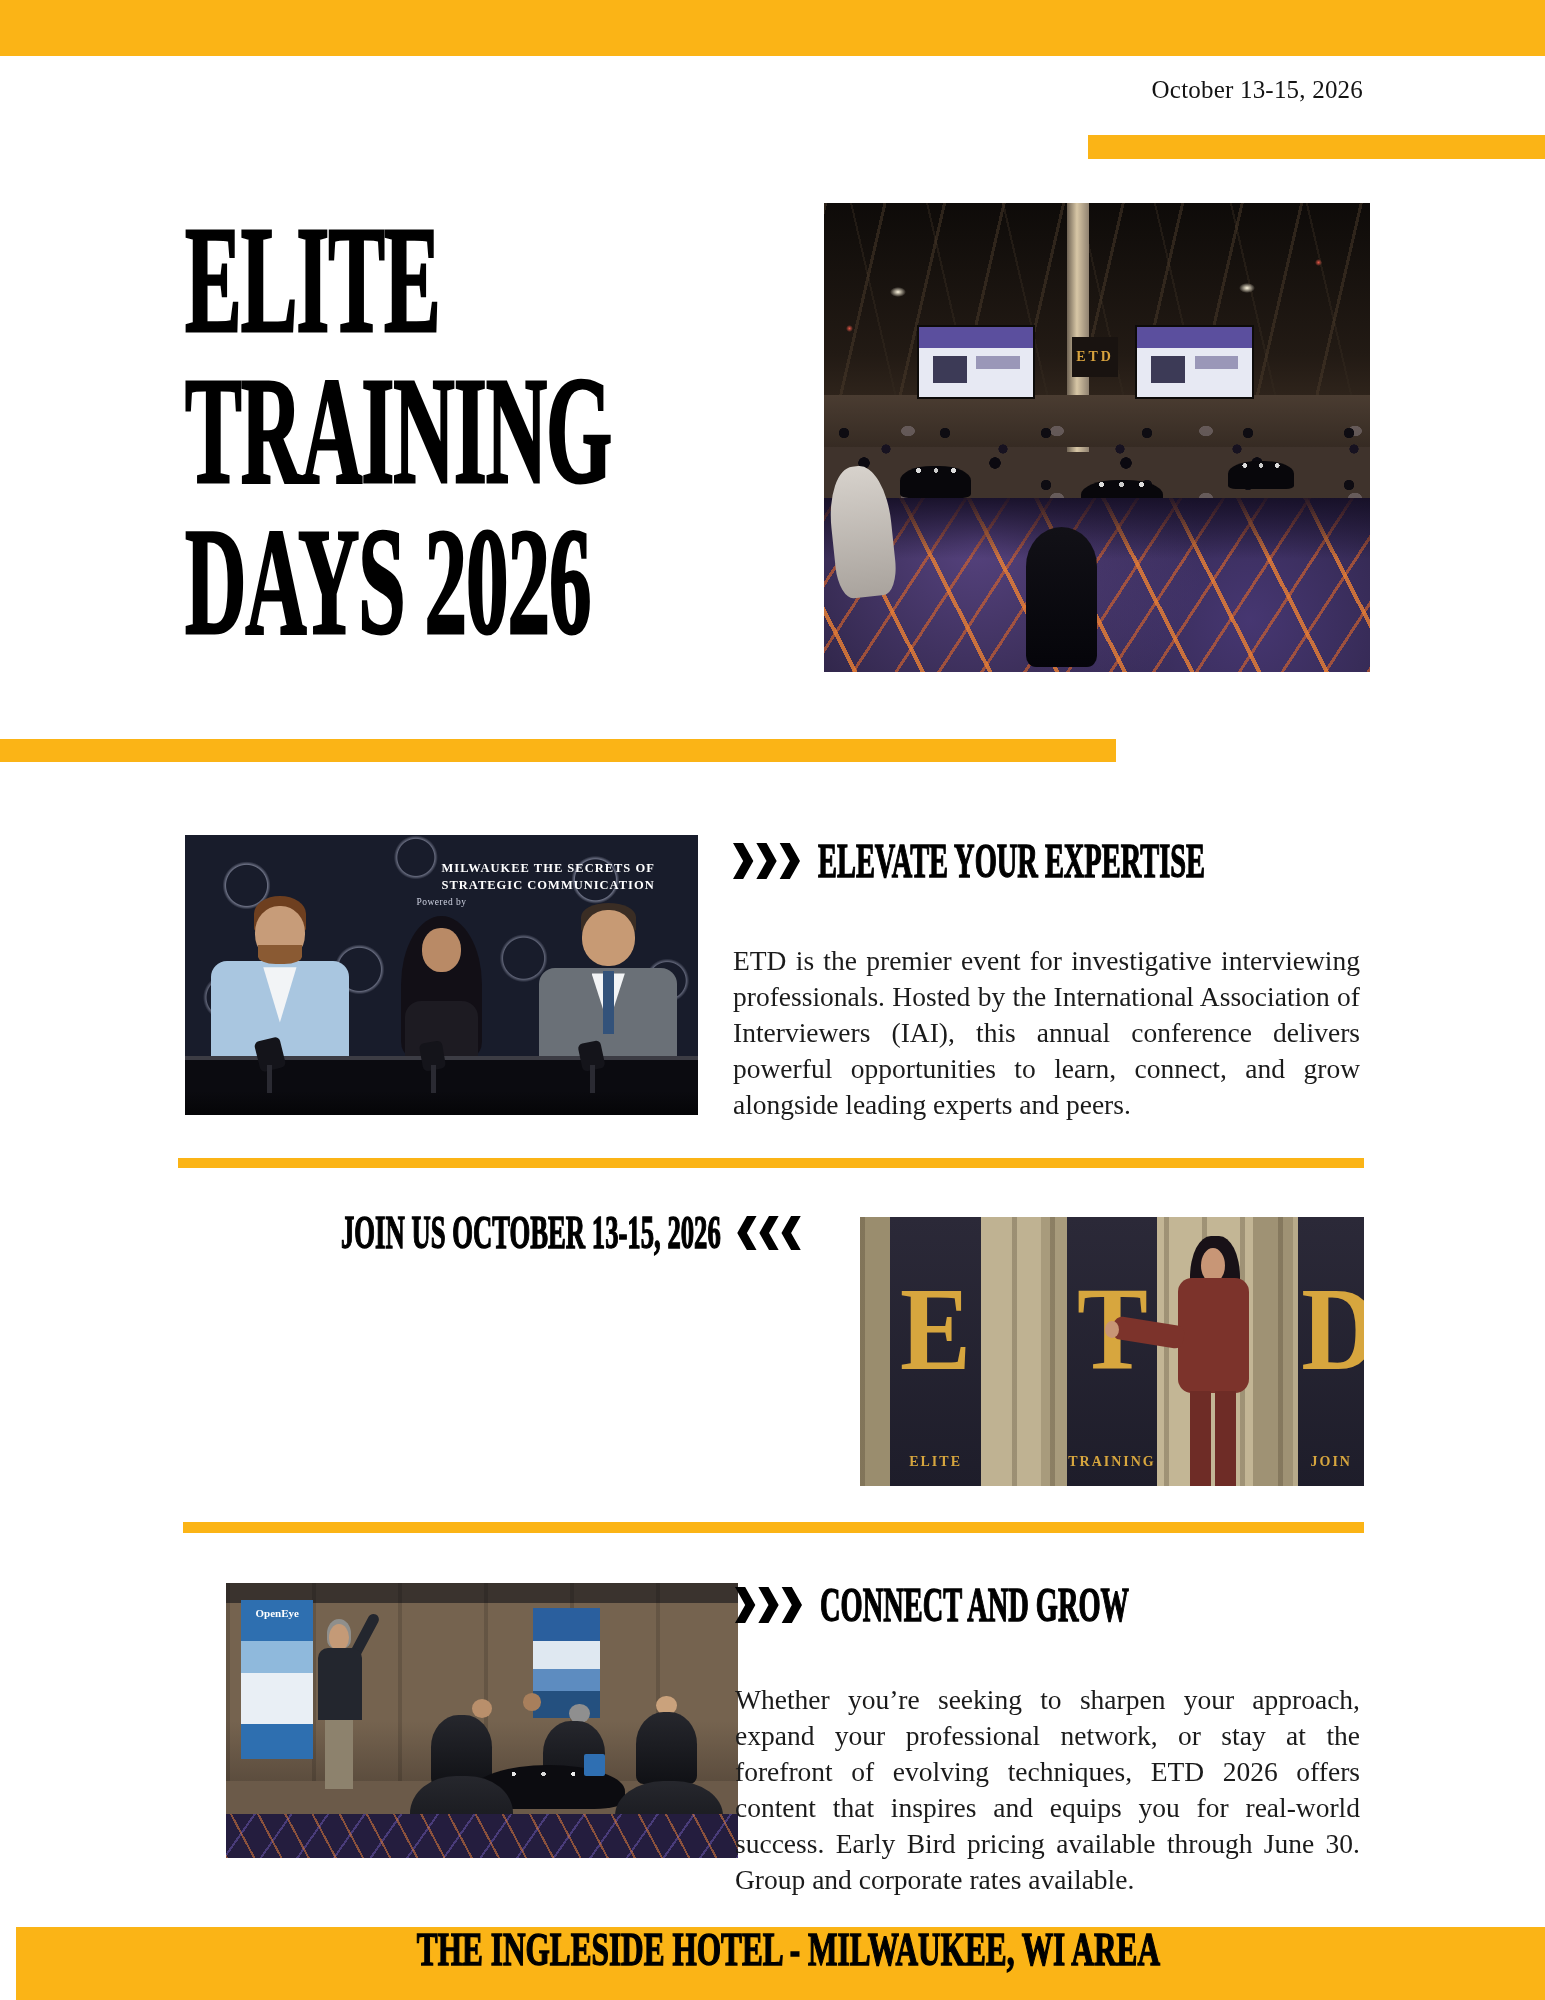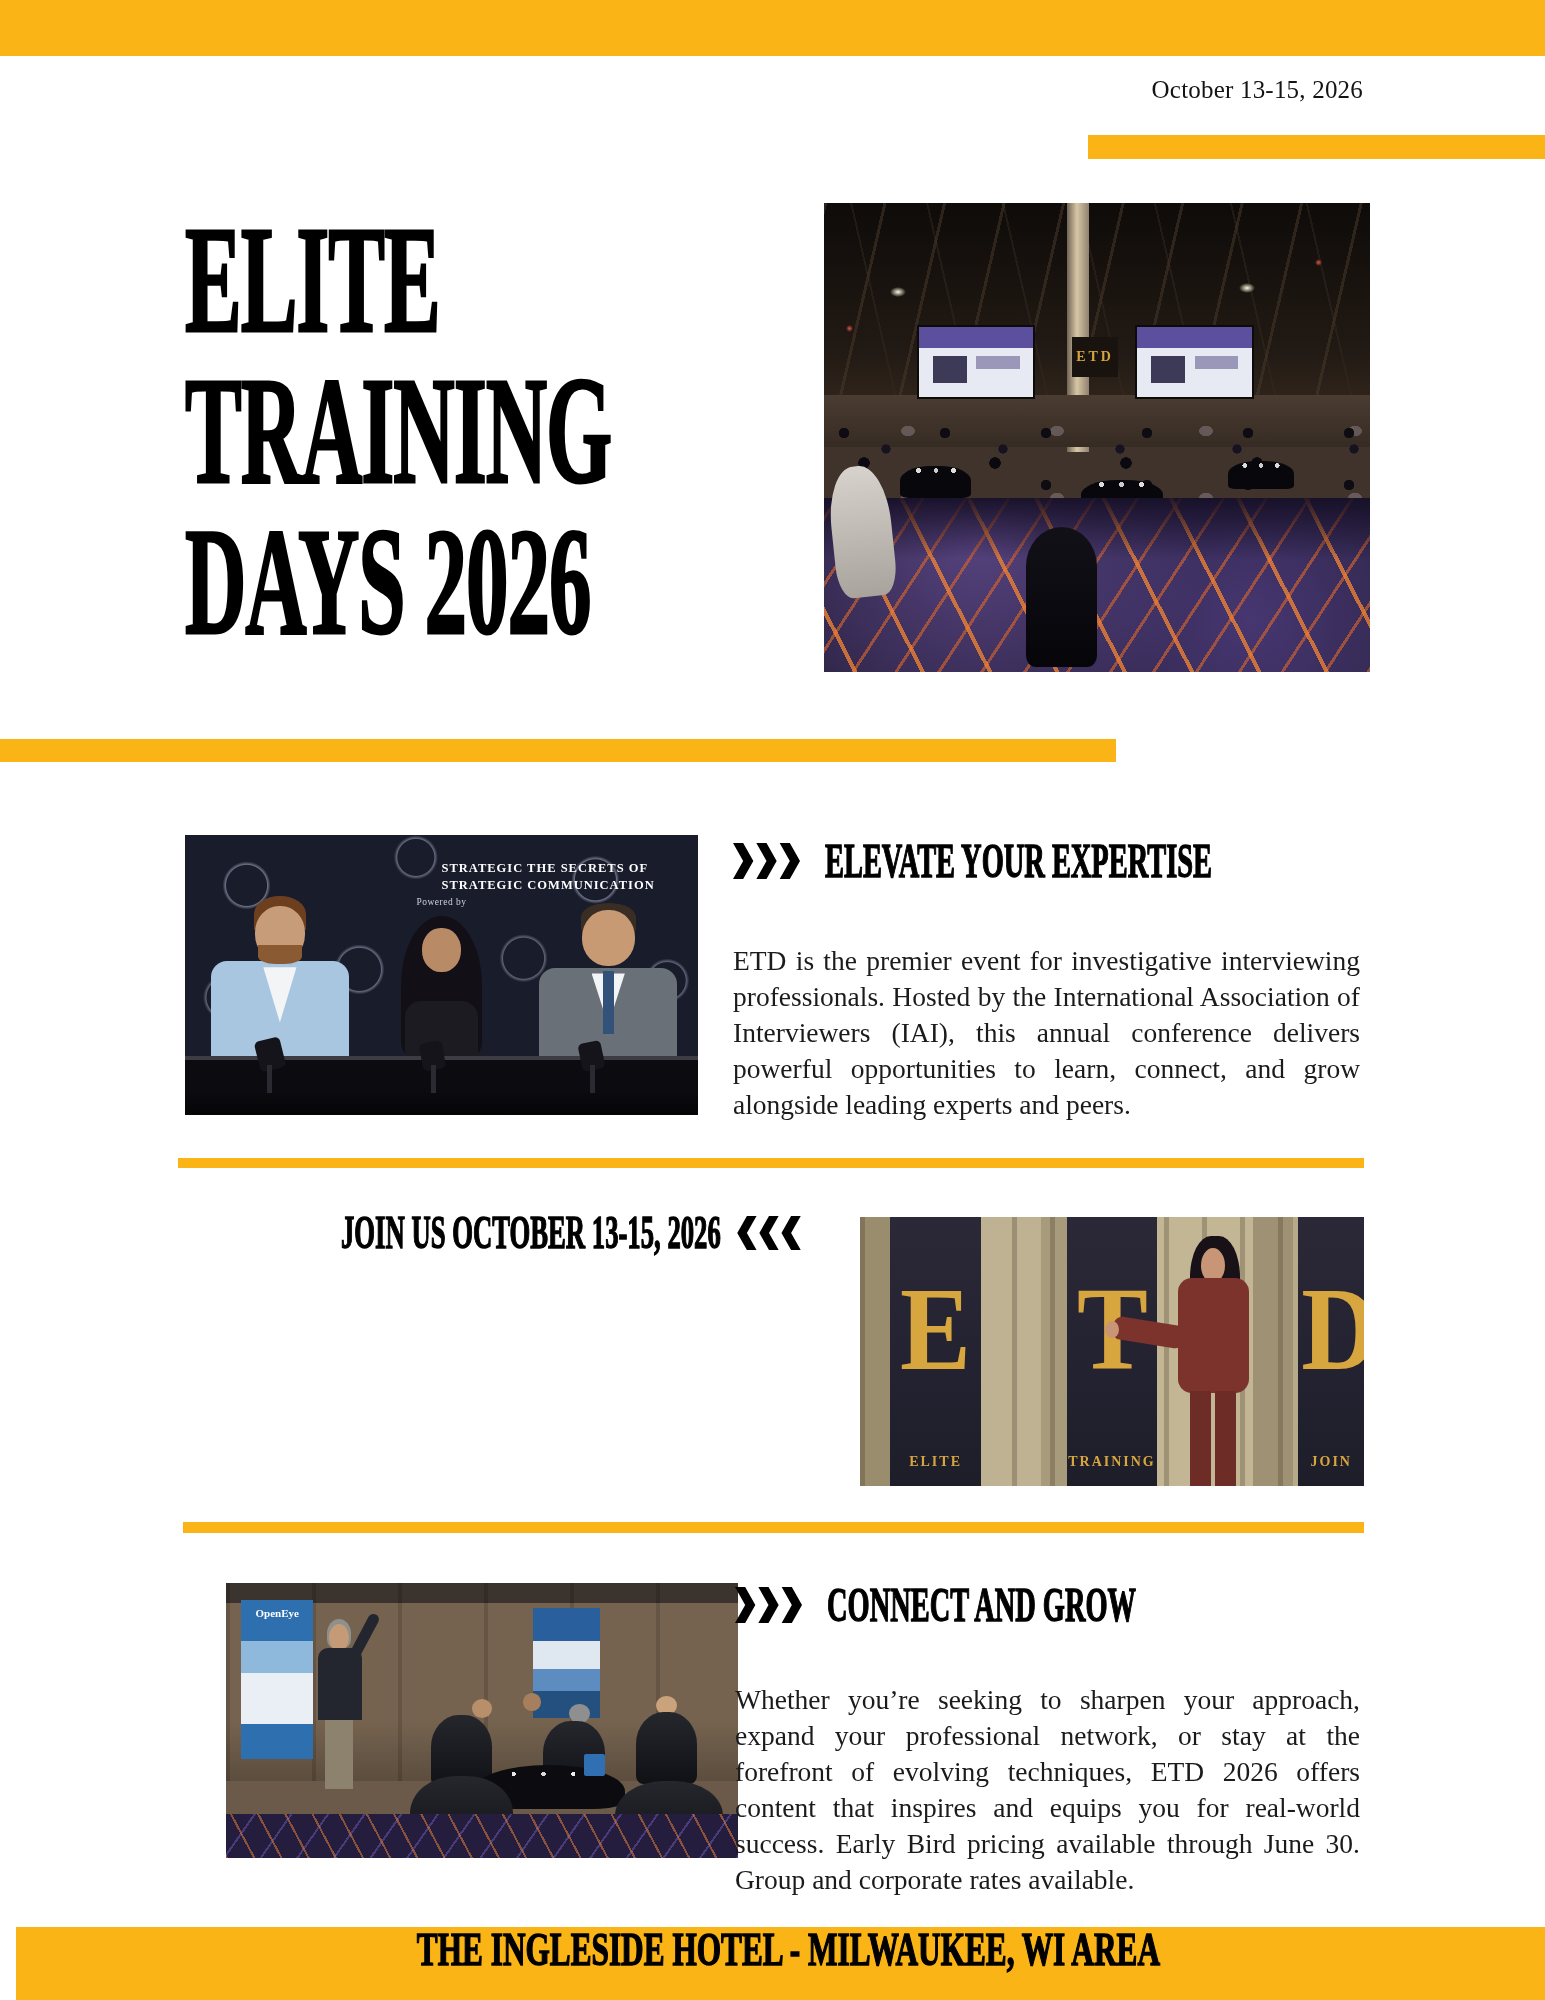--- a/index.html
+++ b/index.html
@@ -16,21 +16,21 @@
   #footerbar{left:16px;top:1927px;width:1545px;height:73px;display:flex;align-items:flex-start;justify-content:center;}
 
   
   #date{position:absolute;top:76px;right:182px;font-size:25px;color:#141414;letter-spacing:.2px;}
   #title{position:absolute;left:185px;top:205px;font-size:152px;line-height:151px;font-weight:700;
          color:#000;-webkit-text-stroke:3px #000;letter-spacing:-2px;white-space:nowrap;
          transform:scaleX(.56);transform-origin:0 0;}
   .hd{font-weight:700;color:#000;white-space:nowrap;-webkit-text-stroke:1.4px #000;}
   .condL{display:inline-block;transform:scaleX(.58);transform-origin:0 50%;}
   .condR{display:inline-block;transform:scaleX(.58);transform-origin:100% 50%;}
-  .hrow{position:absolute;display:flex;align-items:center;gap:25px;}
+  .hrow{position:absolute;display:flex;align-items:center;gap:18px;}
   #h1row{left:733px;top:836px;}
   #h2row{left:183px;top:1210px;width:618px;justify-content:flex-end;gap:16px;}
   #h3row{left:735px;top:1580px;}
   #h1row .hd,#h3row .hd{font-size:49px;line-height:49px;}
   #h2row .hd{font-size:46px;line-height:46px;}
   .chev{flex:0 0 auto;}
   .para{position:absolute;font-size:27.5px;line-height:36px;color:#1b1b1b;text-align:justify;}
   #p1{left:733px;top:915px;width:627px;}
   #p2{left:183px;top:1282px;width:619px;}
   #p3{left:735px;top:1654px;width:625px;}
@@ -208,21 +208,21 @@
     <div class="carpet"></div>
     <div class="cloth"></div>
     <div class="drape"></div>
   </div>
 
   <div id="divider1" class="bar"></div>
 
   <div id="panel" class="photo">
     <div class="rings"></div>
     <div class="bdt">
-      <span>STRATEGIC THE SECRETS OF</span>
+      <span>MILWAUKEE THE SECRETS OF</span>
         <br>
       <span>STRATEGIC COMMUNICATION</span>
     </div>
     <div class="pow">Powered by</div>
 
     <div class="person" style="left:5%;bottom:19%;width:27%;height:58%">
       <div class="torso" style="left:0;bottom:0;width:100%;height:62%;background:#a9c6e0">
           <div class="shirt"></div>
         </div>
       <div class="hair" style="left:31%;top:-2%;width:38%;height:22%;background:#6e3f1f"></div>

